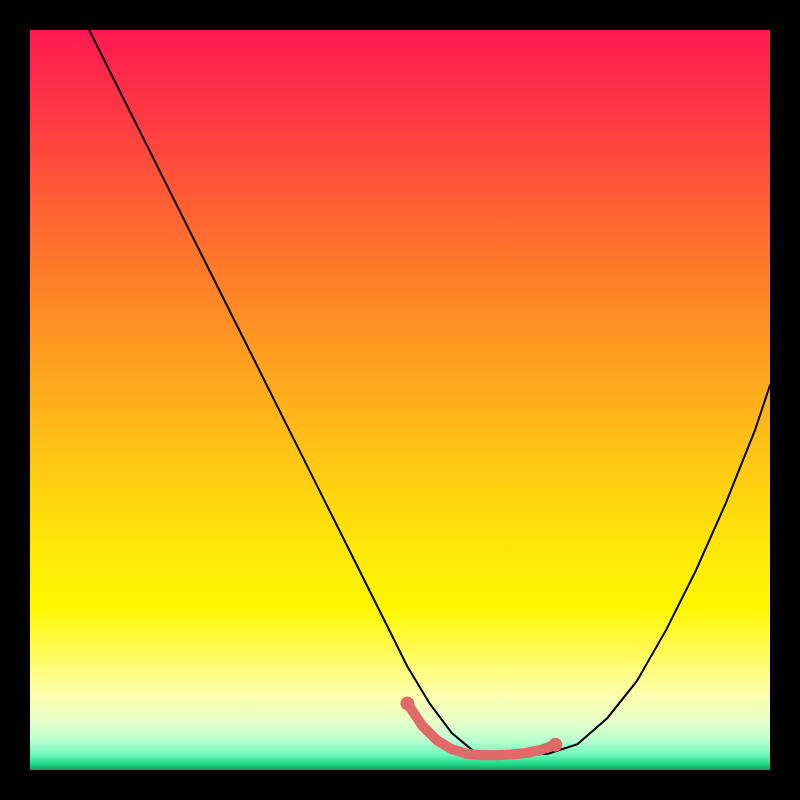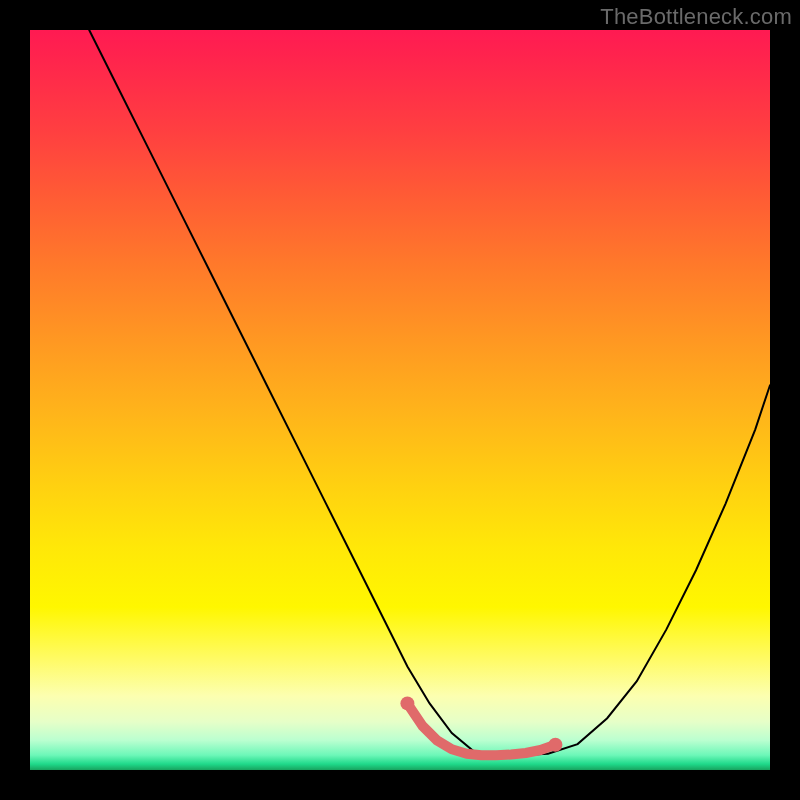--- a/index.html
+++ b/index.html
@@ -60,21 +60,20 @@
     left: 0;
     top: 0;
     width: 740px;
     height: 740px;
   }
 </style>
 </head>
 <body>
 
 <div class="frame">
-  <div class="watermark">TheBottleneck.com</div>
 
   <div class="plot">
     <svg class="curve" viewBox="0 0 740 740" preserveAspectRatio="none">
       <g id="series-container">
           <path d="M59.2 0.0 L88.8 59.2 L118.4 118.4 L148.0 177.6 L177.6 236.8 L207.2 296.0 L236.8 355.2 L266.4 414.4 L296.0 473.6 L325.6 532.8 L355.2 592.0 L377.4 636.4 L399.6 673.4 L421.8 703.0 L444.0 721.5 L466.2 725.2 L488.4 725.2 L518.0 723.7 L547.6 714.1 L577.2 688.2 L606.8 651.2 L636.4 599.4 L666.0 540.2 L695.6 473.6 L725.2 399.6 L740.0 355.2 " fill="none" stroke="#000000" stroke-width="2" stroke-linecap="round"></path>
           <path d="M377.4 673.4 L392.2 695.6 L407.0 710.4 L421.8 719.3 L436.6 723.7 L451.4 725.2 L466.2 725.2 L481.0 724.5 L495.8 723.0 L510.6 720.0 L525.4 714.8 " fill="none" stroke="#e06a6a" stroke-width="10" stroke-linecap="round" stroke-linejoin="round"></path>
           <circle cx="377.4" cy="673.4" r="7" fill="#e06a6a"></circle>
           <circle cx="525.4" cy="714.8" r="7" fill="#e06a6a"></circle>
         </g>
     </svg>

